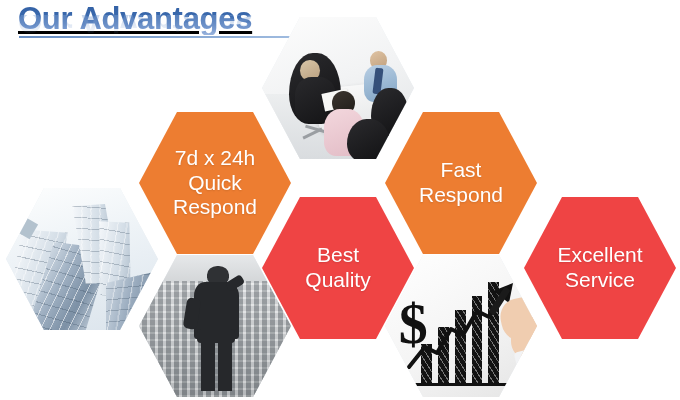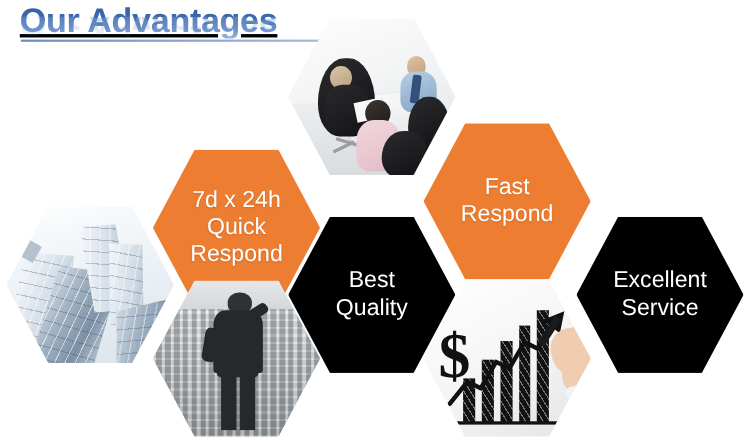--- a/index.html
+++ b/index.html
@@ -45,21 +45,21 @@
     display:flex; align-items:center; justify-content:center;
     overflow:hidden;
   }
   .hex .label {
     color:#ffffff; text-align:center; line-height:1.18;
     font-size:21px; font-weight:400;
     text-shadow:0 1px 2px rgba(0,0,0,.13);
     padding:0 6px; white-space:pre-line;
   }
   .hex-orange { background:#ED7D31; }
-  .hex-blue   { background:#000000; }
+  .hex-blue   { background:#ef4444; }
   .hex-photo  { background:#e9eef3; }
 
   .hex-photo .scene { position:absolute; inset:0; }
 
   
   .meet-bg { position:absolute; inset:0; background:
       linear-gradient(160deg,#fdfdfd 0%,#f2f3f4 45%,#dfe2e4 100%); }
   .meet-floor { position:absolute; left:0; bottom:0; width:100%; height:46%;
       background:linear-gradient(180deg,#eceeef,#d9dcdf); }
   .m-chair { position:absolute; border-radius:46% 46% 38% 38%/58% 58% 42% 42%;
@@ -144,21 +144,21 @@
       <div class="m-chair" style="left:72%; top:50%; width:25%; height:34%;"></div>
 
       <div class="m-head" style="left:46%; top:52%; width:15%; height:17%;
            background:linear-gradient(150deg,#3c3630,#201c18);"></div>
       <div class="m-body" style="left:41%; top:65%; width:26%; height:33%;
            background:linear-gradient(160deg,#f3d7dd,#e2bcc6);"></div>
       <div class="m-chair" style="left:56%; top:72%; width:28%; height:30%;"></div>
     </div>
   </div>
 
-  <div class="hex hex-orange" style="left:139px; top:112px;margin-top:24px;">
+  <div class="hex hex-orange" style="left:139px; top:112px;">
     <div class="label">7d x 24h
 Quick
 Respond</div>
   </div>
 
   <div class="hex hex-orange" style="left:385px; top:112px;">
     <div class="label">Fast
 Respond</div>
   </div>
 

